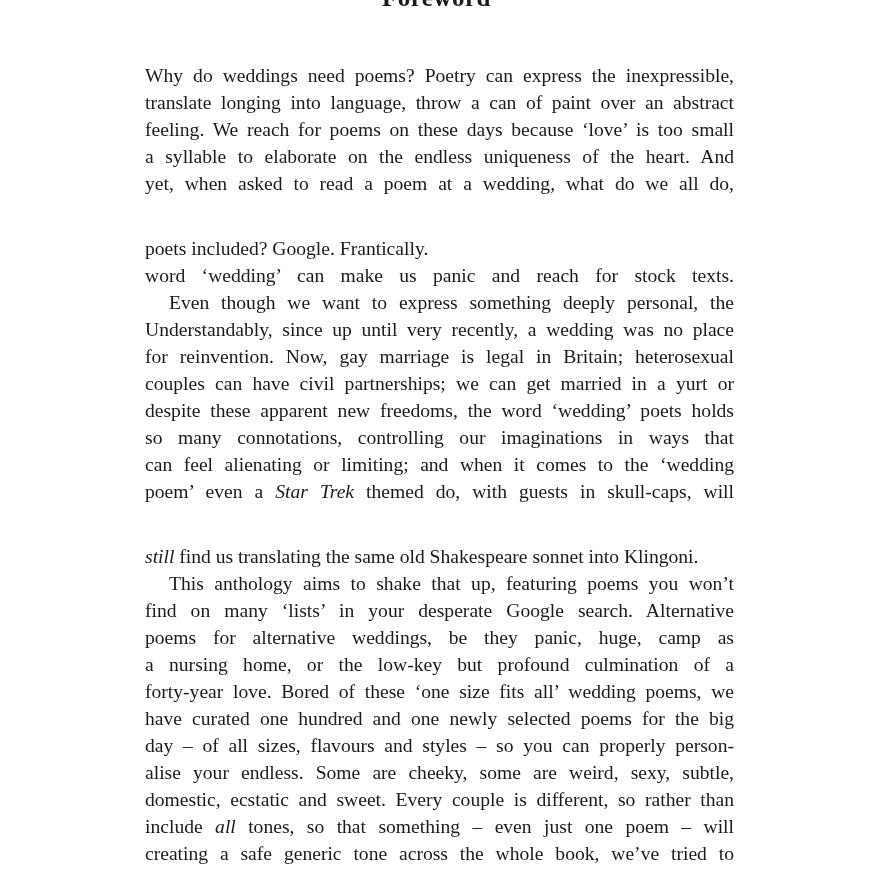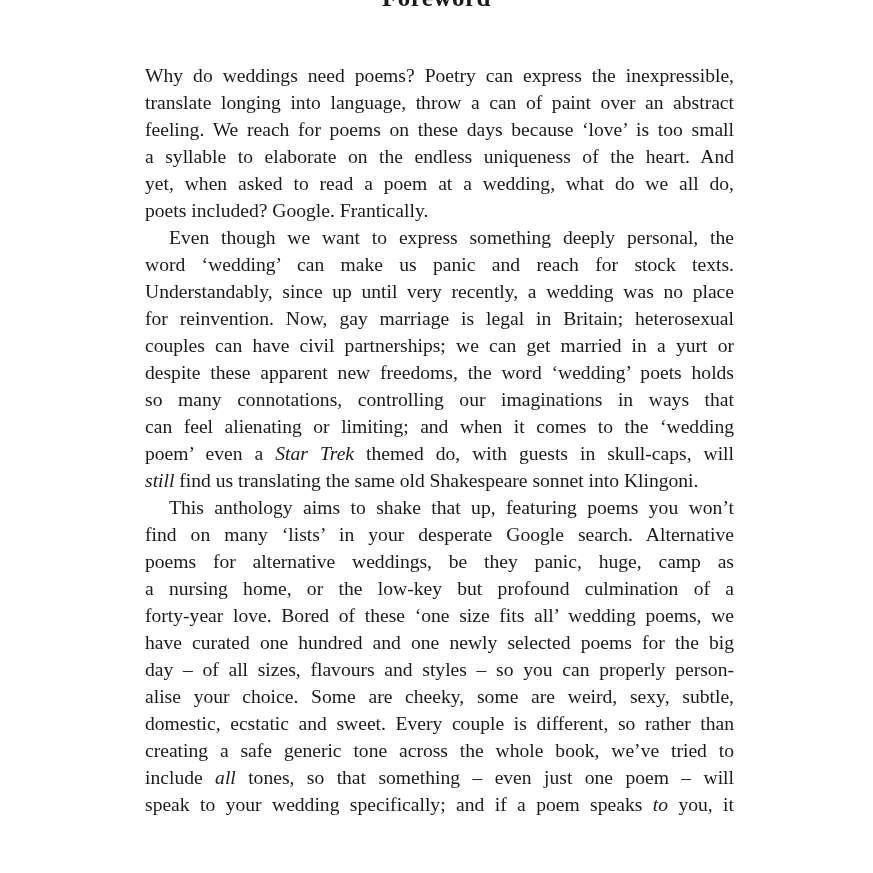--- a/index.html
+++ b/index.html
@@ -44,20 +44,21 @@
       display: block;
       height: 27px;
       line-height: 27px;
       font-size: 19.6px;
       white-space: nowrap;
       text-align: justify;
       text-align-last: justify;
     }
     .line.last {
       text-align-last: left;
+      margin-top: 38px;
     }
     .line.indent {
       padding-left: 24px;
     }
     em { }
   </style>
 </head>
 <body>
 
 <div class="page">
@@ -65,39 +66,39 @@
   <div class="body-text" id="body-text">
       <div>
         <span class="line"><span>Why do weddings need poems? Poetry can express the inexpressible,</span></span>
         <span class="line"><span>translate longing into language, throw a can of paint over an abstract</span></span>
         <span class="line"><span>feeling. We reach for poems on these days because ‘love’ is too small</span></span>
         <span class="line"><span>a syllable to elaborate on the endless uniqueness of the heart. And</span></span>
         <span class="line"><span>yet, when asked to read a poem at a wedding, what do we all do,</span></span>
         <span class="line last"><span>poets included? Google. Frantically.</span></span>
       </div>
       <div>
+        <span class="line"><span>word ‘wedding’ can make us panic and reach for stock texts.</span></span>
         <span class="line indent"><span>Even though we want to express something deeply personal, the</span></span>
-        <span class="line"><span>word ‘wedding’ can make us panic and reach for stock texts.</span></span>
         <span class="line"><span>Understandably, since up until very recently, a wedding was no place</span></span>
         <span class="line"><span>for reinvention. Now, gay marriage is legal in Britain; heterosexual</span></span>
         <span class="line"><span>couples can have civil partnerships; we can get married in a yurt or</span></span>
         <span class="line"><span>despite these apparent new freedoms, the word ‘wedding’ poets holds</span></span>
         <span class="line"><span>so many connotations, controlling our imaginations in ways that</span></span>
         <span class="line"><span>can feel alienating or limiting; and when it comes to the ‘wedding</span></span>
         <span class="line"><span>poem’ even a </span><em>Star Trek</em><span> themed do, with guests in skull-caps, will</span></span>
         <span class="line last"><em>still</em><span> find us translating the same old Shakespeare sonnet into Klingoni.</span></span>
       </div>
       <div>
         <span class="line indent"><span>This anthology aims to shake that up, featuring poems you won’t</span></span>
         <span class="line"><span>find on many ‘lists’ in your desperate Google search. Alternative</span></span>
         <span class="line"><span>poems for alternative weddings, be they panic, huge, camp as</span></span>
         <span class="line"><span>a nursing home, or the low-key but profound culmination of a</span></span>
         <span class="line"><span>forty-year love. Bored of these ‘one size fits all’ wedding poems, we</span></span>
         <span class="line"><span>have curated one hundred and one newly selected poems for the big</span></span>
         <span class="line"><span>day – of all sizes, flavours and styles – so you can properly person-</span></span>
-        <span class="line"><span>alise your choice. Some are cheeky, some are weird, sexy, subtle,</span></span>
+        <span class="line"><span>alise your endless. Some are cheeky, some are weird, sexy, subtle,</span></span>
         <span class="line"><span>domestic, ecstatic and sweet. Every couple is different, so rather than</span></span>
+        <span class="line"><span>include </span><em>all</em><span> tones, so that something – even just one poem – will</span></span>
         <span class="line"><span>creating a safe generic tone across the whole book, we’ve tried to</span></span>
-        <span class="line"><span>include </span><em>all</em><span> tones, so that something – even just one poem – will</span></span>
         <span class="line"><span>speak to your wedding specifically; and if a poem speaks </span><em>to</em><span> you, it</span></span>
       </div>
     </div>
 </div>
 
 </body></html>

